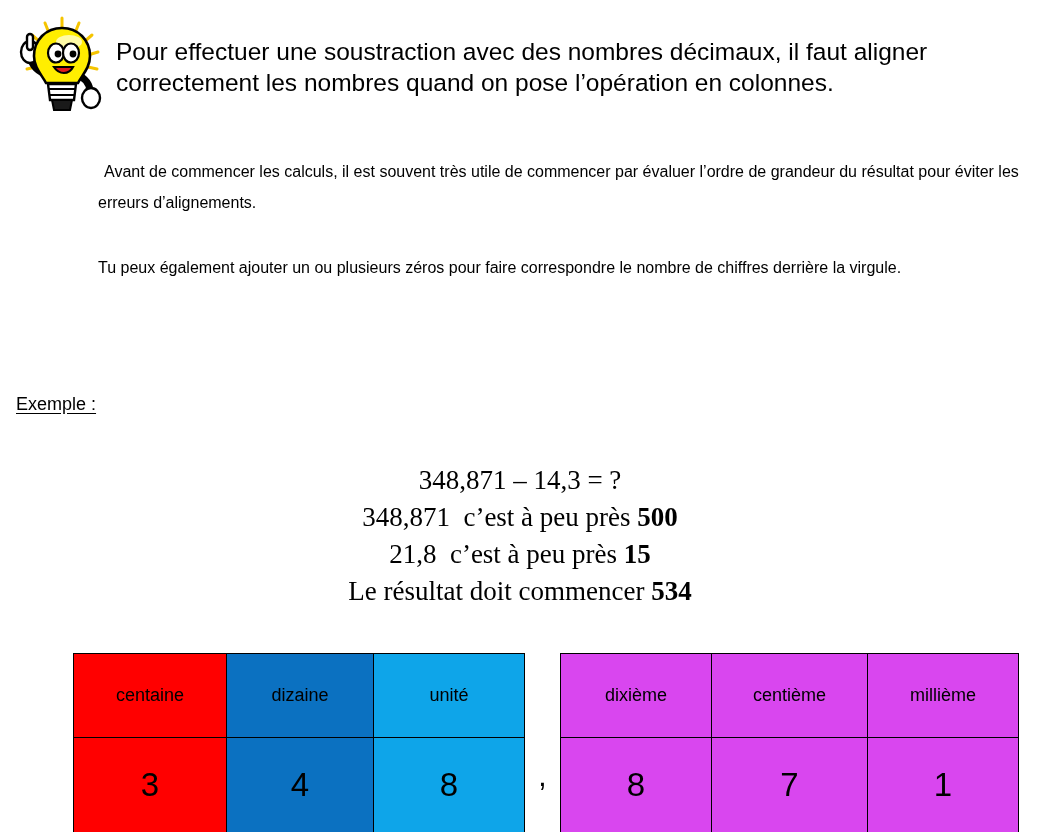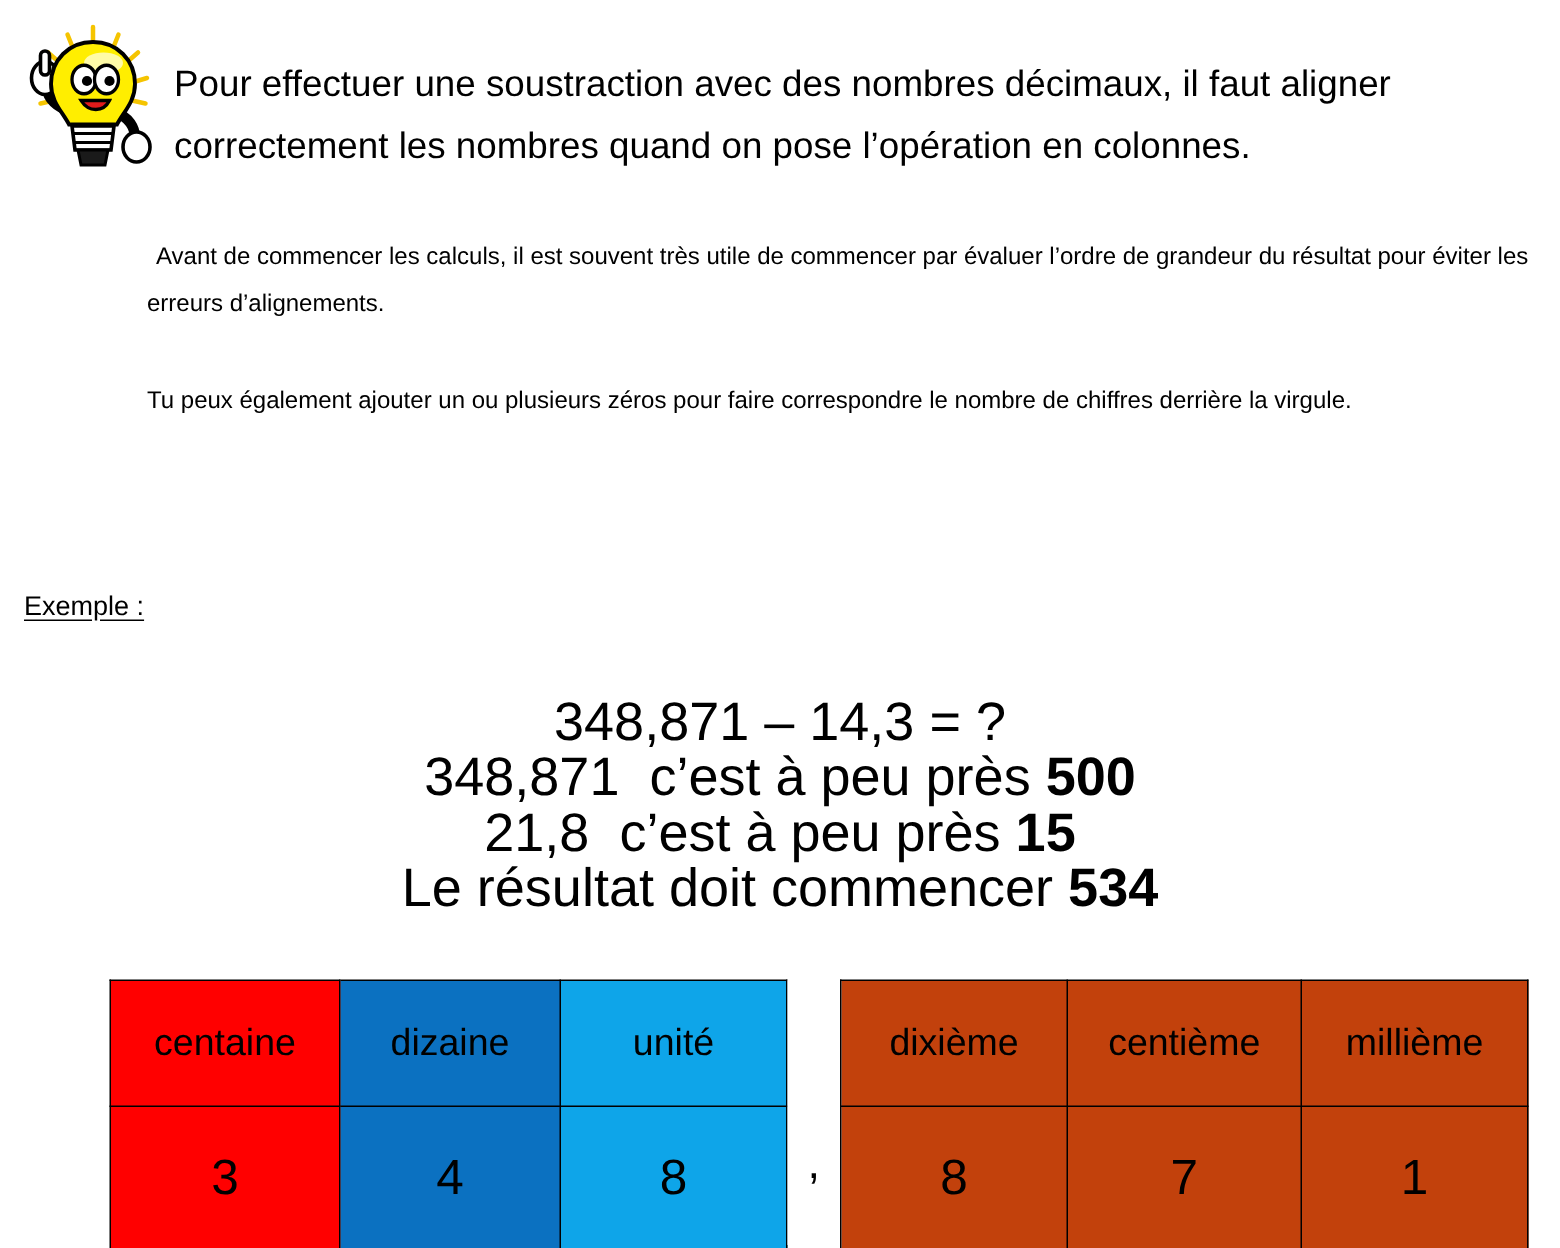--- a/index.html
+++ b/index.html
@@ -30,21 +30,21 @@
     height: 122px;
     flex: 0 0 96px;
     margin-left: 14px;
     margin-top: 12px;
   }
   .intro-text {
     flex: 1 1 auto;
     margin-left: 6px;
     margin-top: 36px;
     font-size: 24.5px;
-    line-height: 41px;
+    line-height: 31px;
     padding-right: 10px;
   }
 
   
   .para {
     position: absolute;
     left: 98px;
     width: 940px;
     font-size: 16px;
     line-height: 31px;
@@ -63,43 +63,44 @@
     text-underline-offset: 3px;
   }
 
   
   .calc-block {
     position: absolute;
     left: 0;
     top: 462px;
     width: 1040px;
     text-align: center;
-    font-size: 36px;
+    font-size: 27px;
     line-height: 37px;
+    font-family: Liberation Serif, serif;
   }
   .calc-line { white-space: pre; }
   .calc-line b { font-weight: bold; }
 
   
   .tables-wrap {
     position: absolute;
     left: 73px;
     top: 653px;
     display: flex;
     align-items: flex-start;
   }
   table.pv {
     border-collapse: collapse;
     table-layout: fixed;
   }
   table.pv td {
     border: 1.6px solid #000000;
     text-align: center;
     vertical-align: middle;
-    font-size: 25px;
+    font-size: 18px;
     font-weight: normal;
     padding: 0;
   }
   table.pv tr.head-row td { height: 83px; }
   table.pv tr.digit-row td {
     height: 94px;
     font-size: 33px;
   }
 
   
@@ -109,21 +110,21 @@
 
   
   .c-dixieme   { width: 150px; }
   .c-centieme  { width: 155px; }
   .c-millieme  { width: 150px; }
 
   
   .fill-red    { background: #ff0000; }
   .fill-blue   { background: #0b71c1; }
   .fill-green  { background: #0ea5e9; }
-  .fill-orange { background: #c2410c; }
+  .fill-orange { background: #d946ef; }
 
   
   .comma-gap {
     width: 35px;
     height: 177px;
     display: flex;
     align-items: center;
     justify-content: center;
     background: #ffffff;
   }

